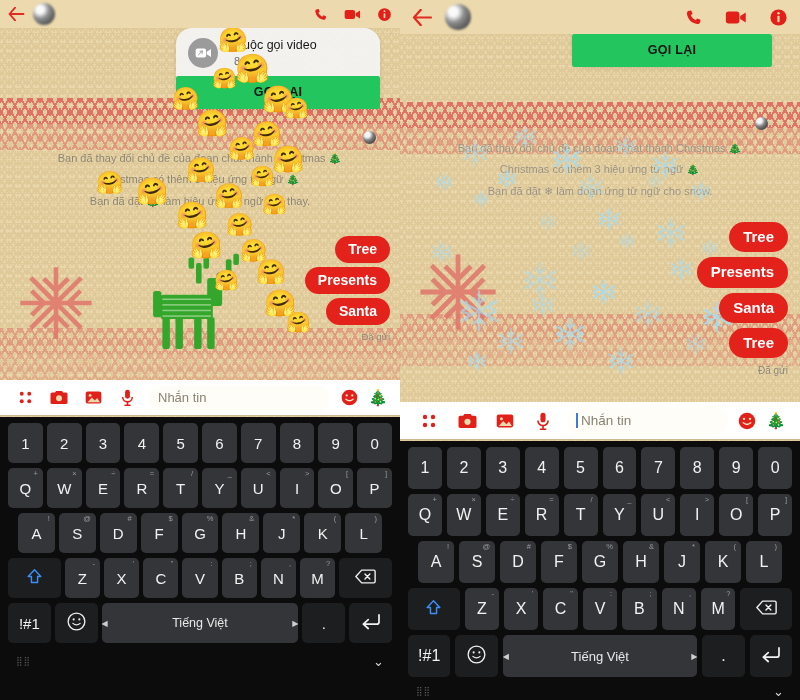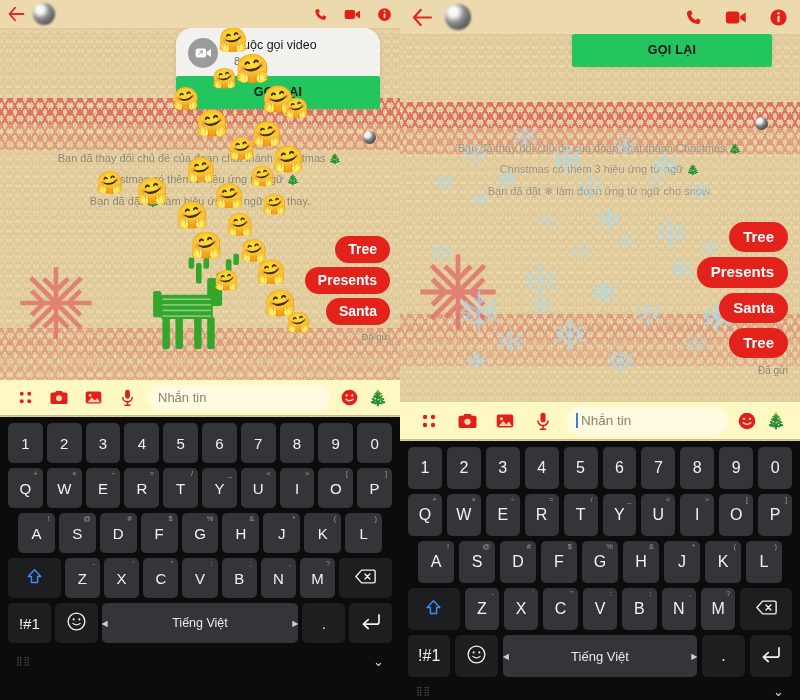--- a/index.html
+++ b/index.html
@@ -120,21 +120,21 @@
 
   
   .flake{ position:absolute; z-index:12; pointer-events:none; }
 
   
   .emo{ position:absolute; z-index:24; pointer-events:none; }
 
   
   .inputbar{
     position:absolute; left:0; right:0; height:36px; z-index:26;
-    background:#fef9c3; display:flex; align-items:center; gap:0px; padding:0 8px;
+    background:#ffffff; display:flex; align-items:center; gap:0px; padding:0 8px;
     border-bottom:1px solid #cbb98f;
   }
   .p1 .inputbar{ top:380px; }
   .p2 .inputbar{ top:402px; height:38px; padding:0 10px; }
   .ibtn{ width:34px; display:flex; align-items:center; justify-content:center; cursor:pointer; }
   .p2 .ibtn{ width:38px; }
   .field{
     flex:1; height:26px; border-radius:14px; background:rgba(255,252,243,.62);
     display:flex; align-items:center; padding:0 10px; margin:0 4px; cursor:text;
   }

